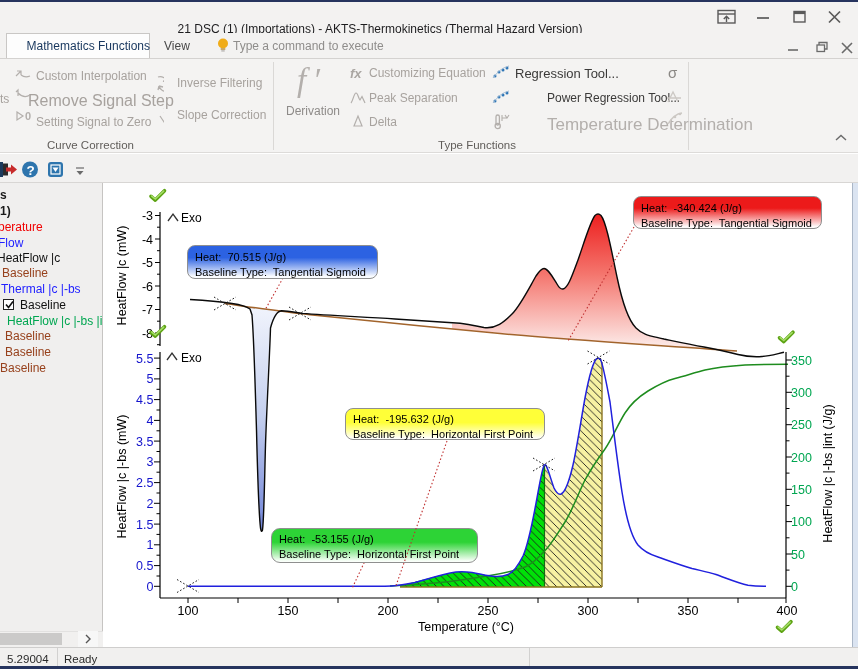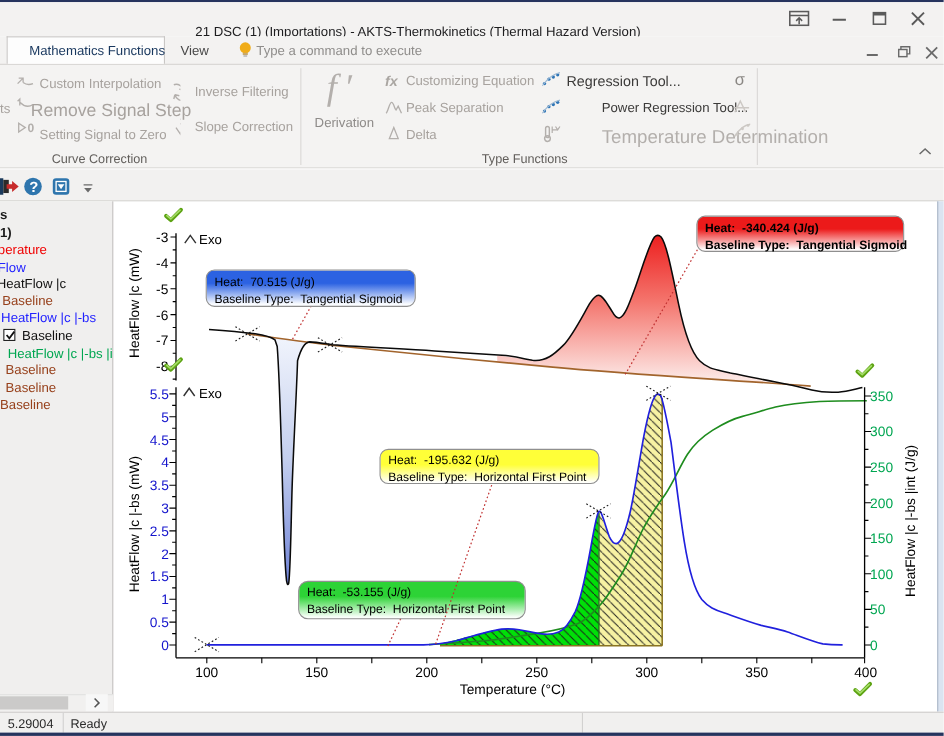--- a/index.html
+++ b/index.html
@@ -137,21 +137,21 @@
  <path d="M76.5,11 l7,0 l-3.5,4 z" fill="#6a6a6a"></path>
 </svg>
 
 <div class="abs" style="left:0;top:183px;width:102px;height:464px;background:#f0efee;border-right:1px solid #c6c4c2;box-sizing:content-box;"></div>
 <div class="txt" style="left:0px;top:188px;font-size:12px;font-weight:bold;color:#1a1a1a;">s</div>
 <div class="txt" style="left:0px;top:204px;font-size:12px;font-weight:bold;color:#1a1a1a;">1)</div>
 <div class="txt" style="left:-2px;top:220px;font-size:12px;color:#f00000;">perature</div>
 <div class="txt" style="left:-2px;top:236px;font-size:12px;color:#2222ff;">Flow</div>
 <div class="txt" style="left:-3px;top:251px;font-size:12px;color:#111;">HeatFlow |c</div>
 <div class="txt" style="left:2px;top:266px;font-size:12px;color:#97411c;">Baseline</div>
-<div class="txt" style="left:1px;top:282px;font-size:12px;color:#2222ff;">HeatFlow |c |-bs</div>
+<div class="txt" style="left:1px;top:282px;font-size:12px;color:#2222ff;">Thermal |c |-bs</div>
 <div class="abs" style="left:3px;top:299px;width:11px;height:11px;background:#fff;border:1.5px solid #222;box-sizing:border-box;"></div>
 <svg class="abs" style="left:4px;top:299px;" width="12" height="12" viewBox="0 0 12 12">
     <path d="M2,5.5 L4.5,8.5 L9,2.5" stroke="#111" stroke-width="1.6" fill="none"></path>
   </svg>
 <div class="txt" style="left:20px;top:297.5px;font-size:12px;color:#111;">Baseline</div>
 <div class="txt" style="left:7px;top:313.5px;font-size:12px;color:#00a651;width:95px;overflow:hidden;">HeatFlow |c |-bs |in</div>
 <div class="txt" style="left:5px;top:329px;font-size:12px;color:#97411c;">Baseline</div>
 <div class="txt" style="left:5px;top:345px;font-size:12px;color:#97411c;">Baseline</div>
 <div class="txt" style="left:0px;top:361px;font-size:12px;color:#97411c;">Baseline</div>
 
@@ -346,21 +346,21 @@
 <line x1="634" y1="227" x2="568" y2="341" stroke="#c03030" stroke-width="1.1" stroke-dasharray="1.5 2.2"></line>
 <line x1="380" y1="529" x2="352.5" y2="587.5" stroke="#c03030" stroke-width="1.1" stroke-dasharray="1.5 2.2"></line>
 <use href="#chk" transform="translate(157.5,195.5)"></use>
 <use href="#chk" transform="translate(157.5,331.5)"></use>
 <use href="#chk" transform="translate(786,337)"></use>
 <use href="#chk" transform="translate(784,626.5)"></use>
 </svg>
 
 <div class="abs" style="left:187px;top:245px;width:191px;height:34px;border:1px solid #8f8f8f;border-radius:8px;box-sizing:border-box;background:linear-gradient(#2c62e2 36%,#fafcff 95%);font-size:11px;color:#000;padding:4px 0 0 7px;line-height:14.5px;white-space:pre;">Heat:  70.515 (J/g)
 Baseline Type:  Tangential Sigmoid</div>
-<div class="abs" style="left:633px;top:196px;width:189px;height:33px;border:1px solid #8f8f8f;border-radius:8px;box-sizing:border-box;background:linear-gradient(#ec1a1a 36%,#fffafa 95%);font-size:11px;color:#000;padding:4px 0 0 7px;line-height:14.5px;white-space:pre;font-weight:bold;">Heat:  -340.424 (J/g)
+<div class="abs" style="left:633px;top:196px;width:189px;height:33px;border:1px solid #8f8f8f;border-radius:8px;box-sizing:border-box;background:linear-gradient(#ec1a1a 36%,#fffafa 95%);font-size:11px;color:#000;padding:4px 0 0 7px;line-height:14.5px;white-space:pre;">Heat:  -340.424 (J/g)
 Baseline Type:  Tangential Sigmoid</div>
 <div class="abs" style="left:345px;top:408px;width:200px;height:32px;border:1px solid #8f8f8f;border-radius:8px;box-sizing:border-box;background:linear-gradient(#ffff38 45%,#fffffa 97%);font-size:11px;color:#000;padding:3px 0 0 7px;line-height:14.5px;white-space:pre;">Heat:  -195.632 (J/g)
 Baseline Type:  Horizontal First Point</div>
 <div class="abs" style="left:271px;top:496px;width:207px;height:35px;border:1px solid #8f8f8f;border-radius:9px;box-sizing:border-box;background:linear-gradient(#2dd336 40%,#fafffa 97%);font-size:11px;color:#000;padding:3px 0 0 7px;line-height:14.5px;white-space:pre;margin-top:32px;">Heat:  -53.155 (J/g)
 Baseline Type:  Horizontal First Point</div>
 <svg class="abs" style="left:103px;top:183px;" width="749" height="464" viewBox="103 183 749 464">
 <line x1="447" y1="441" x2="395.5" y2="587" stroke="#c03030" stroke-width="1.1" stroke-dasharray="1.5 2.2"></line>
 </svg>
 
 </body></html>

